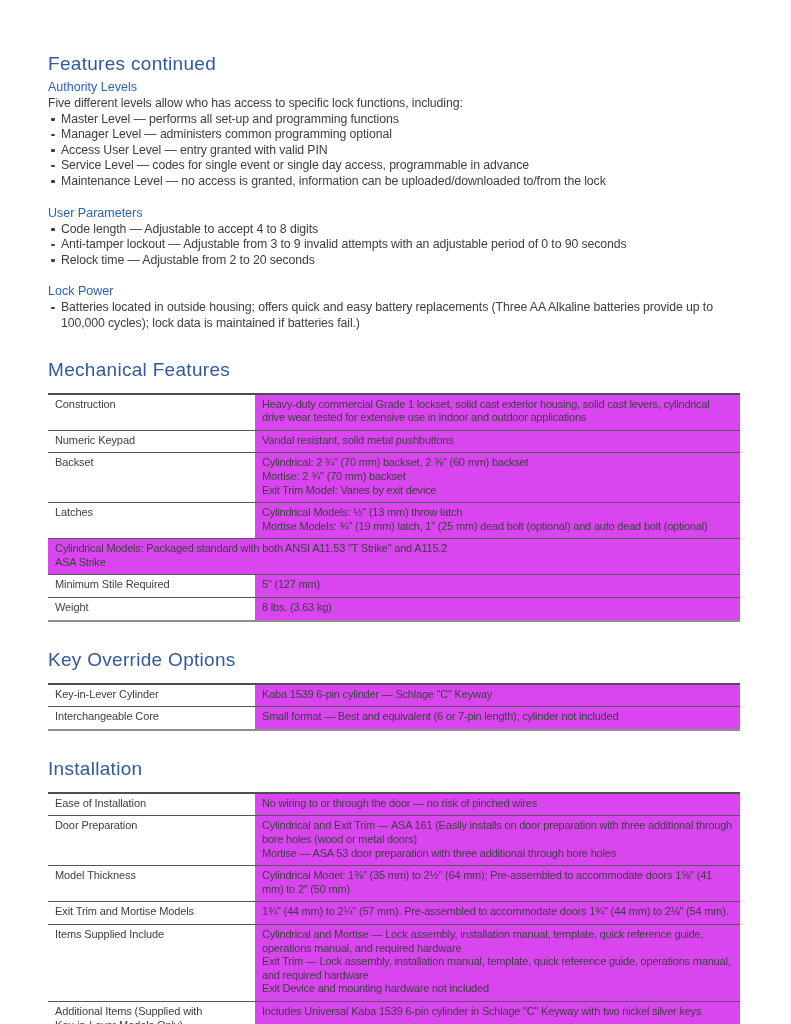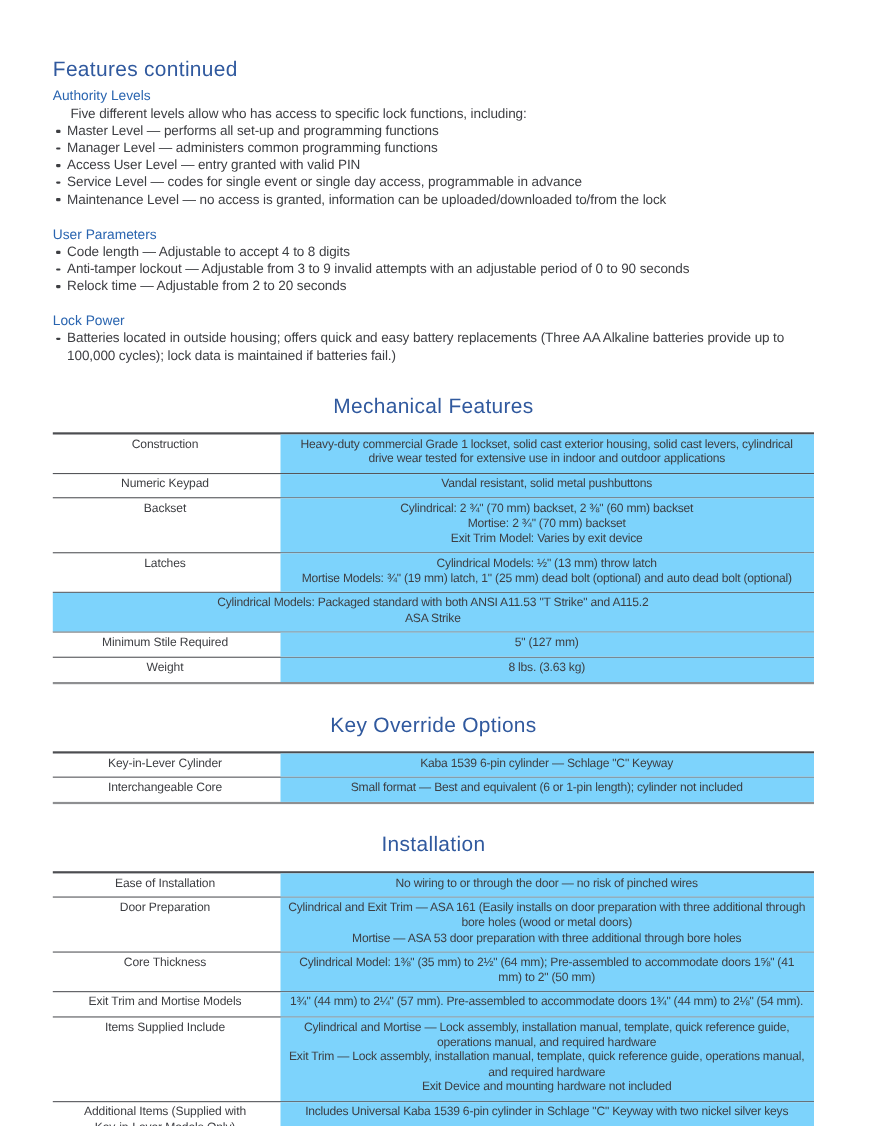--- a/index.html
+++ b/index.html
@@ -13,36 +13,35 @@
   .page { padding:50px 51px 0 48px; box-sizing:border-box; }
 
   .h1 {
     color:#30599e;
     font-size:19px;
     line-height:28px;
     font-weight:400;
     letter-spacing:0.3px;
     margin:0;
   }
-  .section { margin-top:24px;text-align:center; }
+  .section { margin-top:24px; }
 
   .subhead {
     color:#2a65b0;
     font-size:12.5px;
     line-height:15px;
     font-weight:400;
     margin:16px 0 1px 0;
   }
   .subhead.first { margin-top:2px; }
 
   .intro {
     font-size:12.3px;
     line-height:15.6px;
     letter-spacing:-0.1px;
-    margin-left:16px;
   }
 
   ul.bullets { list-style:none; margin:0; padding:0; }
   ul.bullets li {
     position:relative;
     padding-left:13px;
     font-size:12.3px;
     line-height:15.6px;
     letter-spacing:-0.1px;
   }
@@ -67,42 +66,42 @@
     width:207px;
     box-sizing:border-box;
     padding:3px 10px 5px 7px;
     font-size:11px;
     line-height:13.6px;
     letter-spacing:-0.1px;
     white-space:pre-line;
   }
   .tvalue {
     flex:1;
-    background:#7dd3fc;
+    background:#d946ef;
     box-sizing:border-box;
     padding:3px 8px 5px 7px;
     font-size:11px;
     line-height:13.6px;
     letter-spacing:-0.2px;
     white-space:pre-line;
   }
 </style>
 </head>
 <body>
 
 <div class="page">
 
   <h1 class="h1">Features continued</h1>
 
   <div>
     <div class="subhead first">Authority Levels</div>
     <div class="intro">Five different levels allow who has access to specific lock functions, including:</div>
     <ul class="bullets">
       <li>Master Level — performs all set-up and programming functions</li>
-      <li>Manager Level — administers common programming functions</li>
+      <li>Manager Level — administers common programming optional</li>
       <li>Access User Level — entry granted with valid PIN</li>
       <li>Service Level — codes for single event or single day access, programmable in advance</li>
       <li>Maintenance Level — no access is granted, information can be uploaded/downloaded to/from the lock</li>
     </ul>
   </div>
 
   <div>
     <div class="subhead">User Parameters</div>
     <ul class="bullets">
       <li>Code length — Adjustable to accept 4 to 8 digits</li>
@@ -157,39 +156,39 @@
 
   <div class="section">
     <h1 class="h1">Key Override Options</h1>
     <div class="spec-table">
       <div class="trow">
         <div class="tlabel">Key-in-Lever Cylinder</div>
         <div class="tvalue">Kaba 1539 6-pin cylinder — Schlage "C" Keyway</div>
       </div>
       <div class="trow">
         <div class="tlabel">Interchangeable Core</div>
-        <div class="tvalue">Small format — Best and equivalent (6 or 1-pin length); cylinder not included</div>
+        <div class="tvalue">Small format — Best and equivalent (6 or 7-pin length); cylinder not included</div>
       </div>
     </div>
   </div>
 
   <div class="section">
     <h1 class="h1">Installation</h1>
     <div class="spec-table">
       <div class="trow">
         <div class="tlabel">Ease of Installation</div>
         <div class="tvalue">No wiring to or through the door — no risk of pinched wires</div>
       </div>
       <div class="trow">
         <div class="tlabel">Door Preparation</div>
         <div class="tvalue">Cylindrical and Exit Trim — ASA 161 (Easily installs on door preparation with three additional through bore holes (wood or metal doors)
 Mortise — ASA 53 door preparation with three additional through bore holes</div>
       </div>
       <div class="trow">
-        <div class="tlabel">Core Thickness</div>
+        <div class="tlabel">Model Thickness</div>
         <div class="tvalue">Cylindrical Model: 1⅜" (35 mm) to 2½" (64 mm); Pre-assembled to accommodate doors 1⅝" (41 mm) to 2" (50 mm)</div>
       </div>
       <div class="trow">
         <div class="tlabel">Exit Trim and Mortise Models</div>
         <div class="tvalue">1¾" (44 mm) to 2¼" (57 mm). Pre-assembled to accommodate doors 1¾" (44 mm) to 2⅛" (54 mm).</div>
       </div>
       <div class="trow">
         <div class="tlabel">Items Supplied Include</div>
         <div class="tvalue">Cylindrical and Mortise — Lock assembly, installation manual, template, quick reference guide, operations manual, and required hardware
 Exit Trim — Lock assembly, installation manual, template, quick reference guide, operations manual, and required hardware

